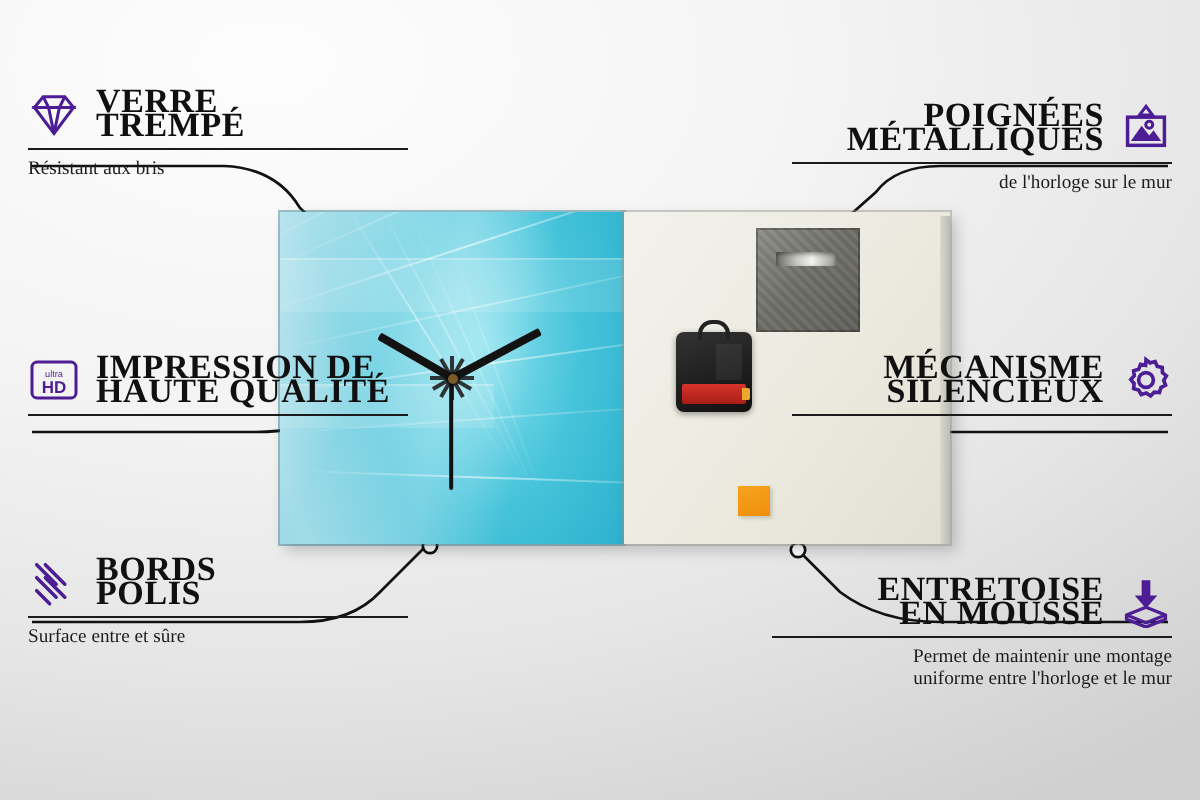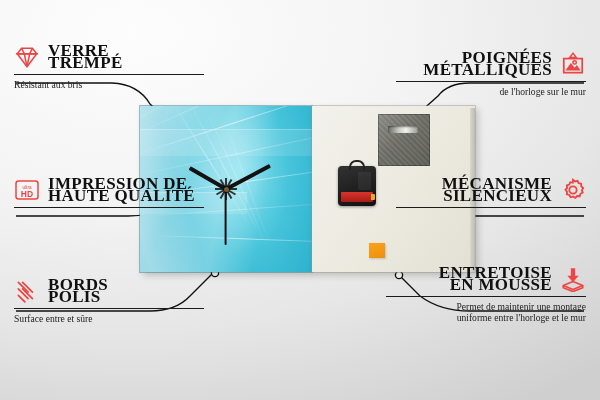--- a/index.html
+++ b/index.html
@@ -87,21 +87,21 @@
   
   .feat { position:absolute; width:190px; }
   .feat .row { display:flex; align-items:center; gap:8px; }
   .feat.right .row { justify-content:flex-end; }
   .feat .ttl { font-weight:bold; font-size:17px; line-height:12.5px;
                letter-spacing:.3px; color:#101010; text-transform:uppercase; }
   .feat.right .ttl { text-align:right; }
   .feat .rule { height:1px; background:#1b1b1b; margin:4px 0 4px; width:100%; }
   .feat .sub { font-size:9.6px; line-height:11.3px; color:#1c1c1c; }
   .feat.right .sub { text-align:right; }
-  .ico { width:26px; height:26px; flex:0 0 26px; position:relative; color:#ef4444; }
+  .ico { width:26px; height:26px; flex:0 0 26px; position:relative; color:#4c1d95; }
   .ico svg { display:block; width:26px; height:26px; }
 </style>
 </head>
 <body>
 
 <div id="stage">
 
   <svg class="lines" viewBox="0 0 600 400">
     <g fill="none" stroke="#111" stroke-width="1.35">
       <path d="M16,83 L112,83 Q138,84 150,104 L178,130"></path>
@@ -289,21 +289,21 @@
       <span class="ico">
         <svg viewBox="0 0 24 24" fill="none" stroke="currentColor" stroke-width="1.7">
           <path d="M12 2.6 l1.9 1.5 2.3-.6 1 2.2 2.3.5.1 2.4 1.8 1.5-1.2 2.1 .8 2.2-2.1 1.1-.7 2.3-2.4-.2-1.7 1.7-2-1.3-2.3 .7-1.2-2.1-2.3-.6 .2-2.4-1.5-1.8 1.6-1.8-.3-2.3 2.3-.7 .9-2.2 2.3 .4 Z"></path>
           <circle cx="12" cy="12" r="3.4"></circle>
         </svg>
       </span>
     </div>
     <div class="rule"></div>
   </div>
 
-  <div class="feat right" style="left:386px; top:266px; width:200px;">
+  <div class="feat right" style="left:386px; top:288px; width:200px;">
     <div class="row">
       <span>
         <span class="ttl" style="display:block">ENTRETOISE</span>
         <span class="ttl" style="display:block">EN MOUSSE</span>
       </span>
       <span class="ico">
         <svg viewBox="0 0 24 24" fill="none" stroke="currentColor" stroke-width="1.5" stroke-linejoin="round">
           <path d="M10 2 h4 v7 h3.2 L12 15 L6.8 9 H10 Z" fill="currentColor" stroke="none"></path>
           <path d="M12 14.4 L21 18 L12 21.6 L3 18 Z"></path>
           <path d="M3 18 L3 20 L12 23.6 L21 20 L21 18"></path>

